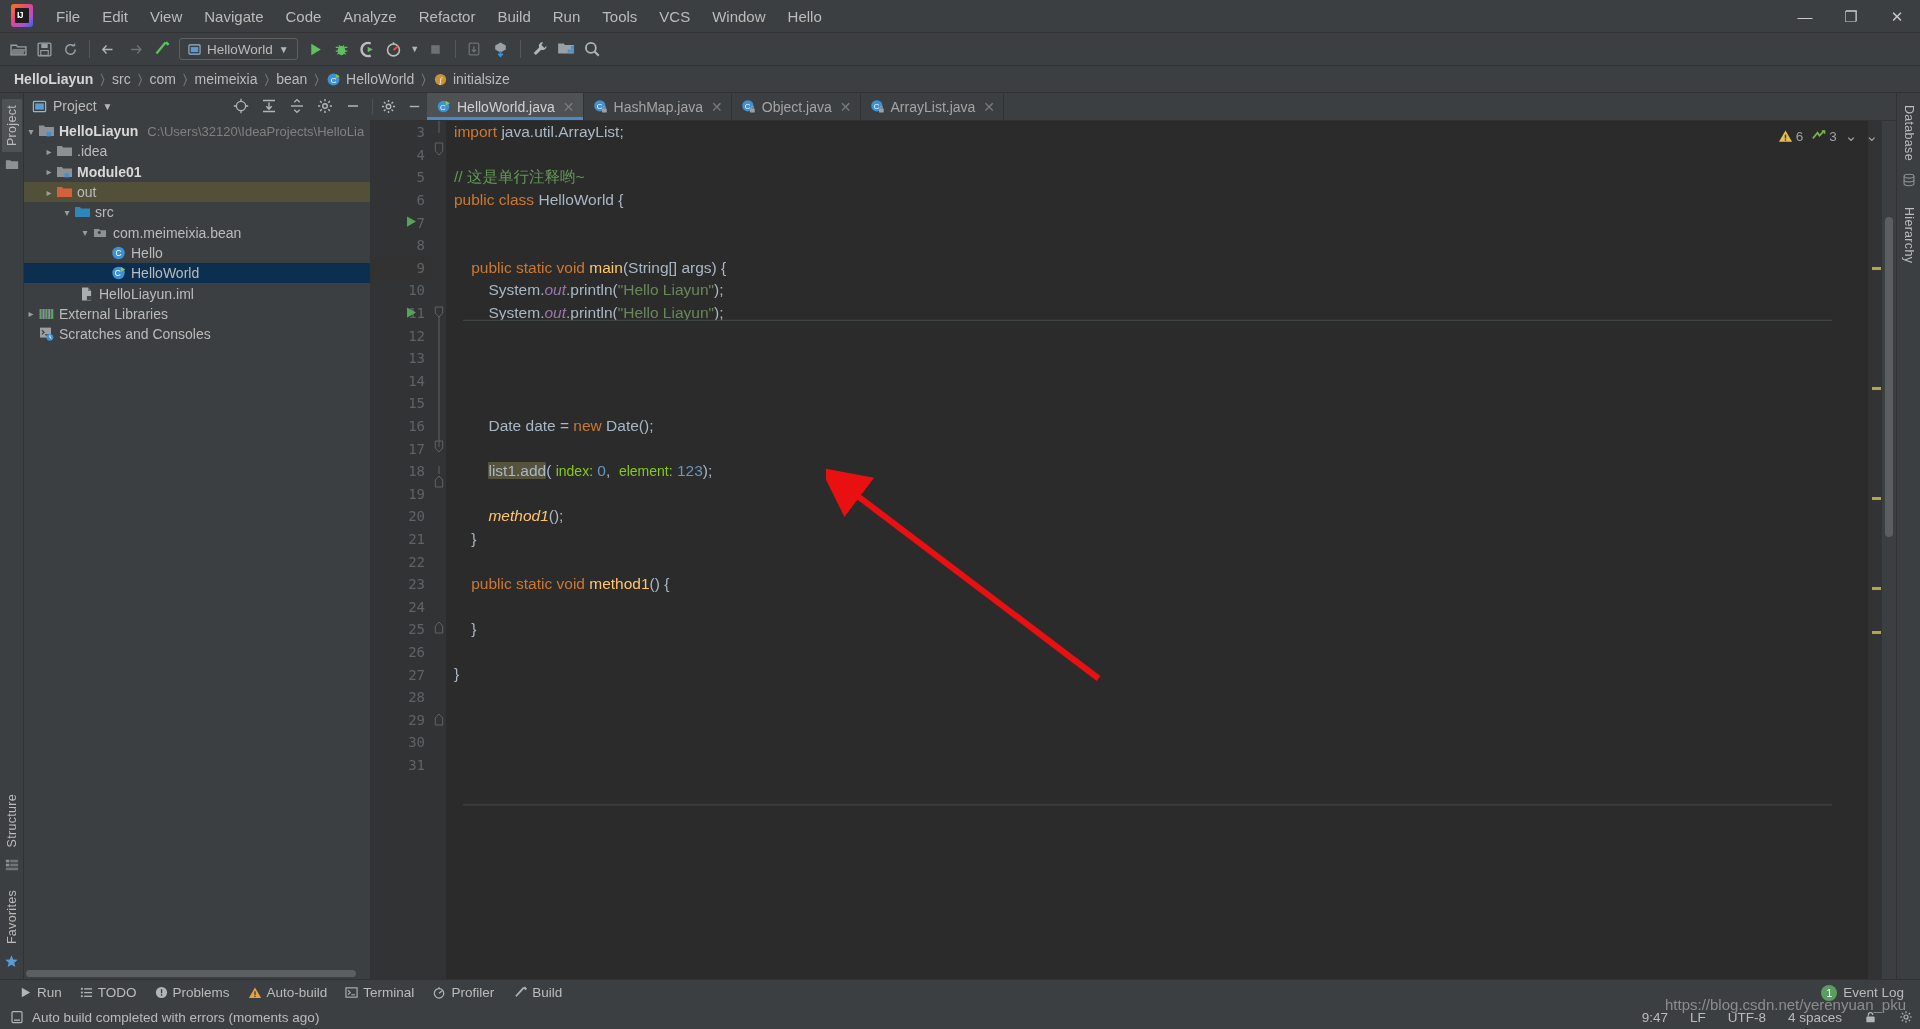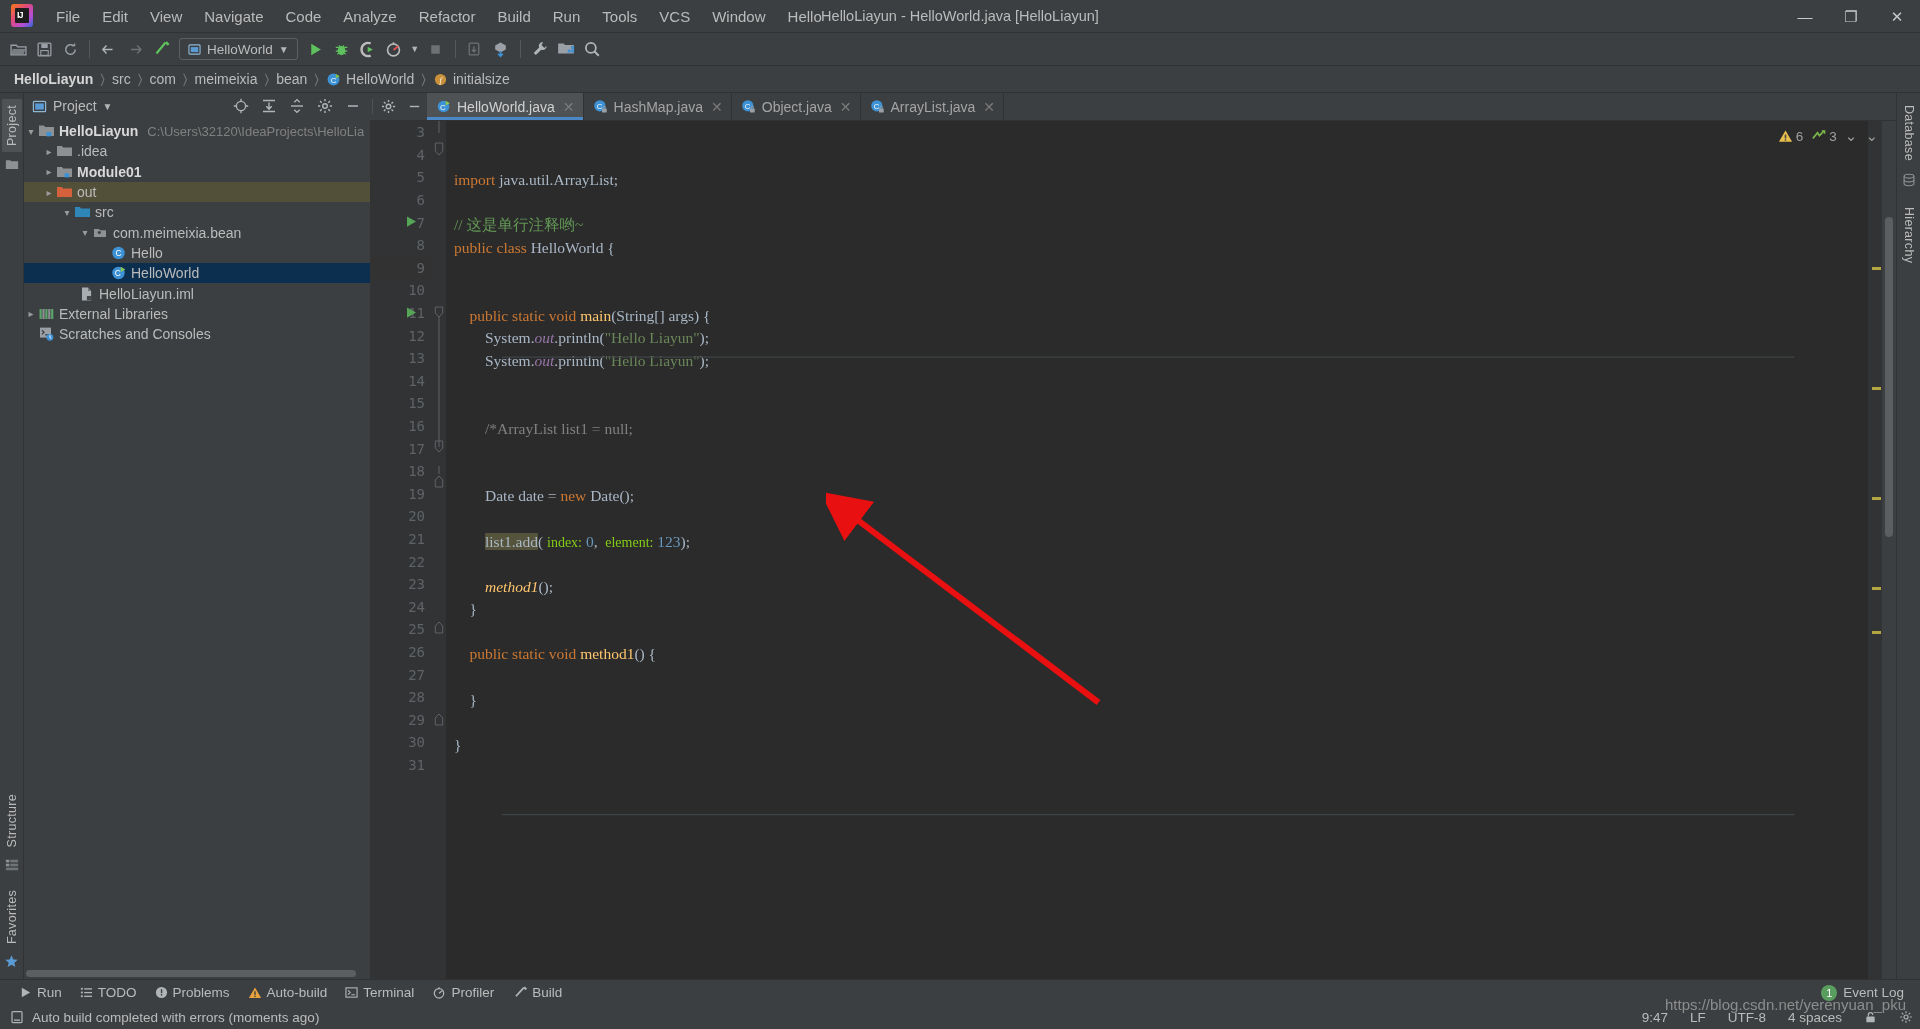--- a/index.html
+++ b/index.html
@@ -100,21 +100,21 @@
   .tab.active:after { content:''; position:absolute; left:0; right:0; bottom:0; height:3px; background:#4a88c7; }
   .tabclose { color: #7b7b7b; font-size: 14px; margin-left: 2px; }
 
   .edbody { flex: 1 1 auto; display: flex; min-height: 0; position: relative; background: #2b2b2b; }
   .gutter { width: 62px; flex: 0 0 62px; background: #313335; position: relative; }
   .gutterline { height: 22.6px; display: flex; align-items: center; justify-content: flex-end;
     font-size: 14px; color: #606366; padding-right: 7px; font-family: "DejaVu Sans Mono", monospace;}
   .foldcol { width: 14px; flex: 0 0 14px; background: #313335; }
   .code {
     flex: 1 1 auto; position: relative; background: #2b2b2b; overflow: hidden;
-    font-family: Liberation Serif, serif; font-size: 15.5px; line-height: 22.6px; margin-top: 48px;
+    font-family: Liberation Sans, sans-serif; font-size: 15.5px; line-height: 22.6px;
   }
   .cl { height: 22.6px; white-space: pre; padding-left: 8px; color: #a9b7c6; }
   .cl.hl { background: #323232; }
   
   .kw { color: #cc7832; }
   .str { color: #6a8759; }
   .num { color: #6897bb; }
   .cmt { color: #629755; }
   .cmt2 { color: #808080; }
   .fld { color: #9876aa; font-style: italic; }
@@ -185,21 +185,20 @@
       <div class="menuitem">Code</div>
       <div class="menuitem">Analyze</div>
       <div class="menuitem">Refactor</div>
       <div class="menuitem">Build</div>
       <div class="menuitem">Run</div>
       <div class="menuitem">Tools</div>
       <div class="menuitem">VCS</div>
       <div class="menuitem">Window</div>
       <div class="menuitem">Hello</div>
     </div>
-    <div class="wintitle">HelloLiayun - HelloWorld.java [HelloLiayun]</div>
     <div class="wincontrols">
       <div class="wbtn">—</div>
       <div class="wbtn">❐</div>
       <div class="wbtn close">✕</div>
     </div>
   </div>
 
   <div class="toolbar">
     <div class="tb">
       <svg class="svgico" width="17" height="17" viewBox="0 0 16 16">
@@ -697,21 +696,20 @@
           <div class="cl"></div>
           <div class="cl"><span class="cmt">// 这是单行注释哟~</span></div>
           <div class="cl"><span class="kw">public class </span><span class="cls">HelloWorld {</span></div>
           <div class="cl"></div>
           <div class="cl"></div>
           <div class="cl">    <span class="kw">public static void </span><span class="mth">main</span><span class="ident">(</span><span class="cls">String</span><span class="ident">[] args) {</span></div>
           <div class="cl">        <span class="cls">System</span><span class="ident">.</span><span class="fld">out</span><span class="ident">.</span><span class="ident">println(</span><span class="str">"Hello Liayun"</span><span class="ident">);</span></div>
           <div class="cl">        <span class="cls">System</span><span class="ident">.</span><span class="fld">out</span><span class="ident">.</span><span class="ident">println(</span><span class="str">"Hello Liayun"</span><span class="ident">);</span></div>
           <div class="cl"></div>
           <div class="cl"></div>
-          <div class="cl">        <span class="cmt2">/*ArrayList list1 = null;</span></div>
           <div class="cl"></div>
           <div class="cl"></div>
           <div class="cl">        <span class="cls">Date</span><span class="ident"> date = </span><span class="kw">new </span><span class="cls">Date</span><span class="ident">();</span></div>
           <div class="cl"></div>
           <div class="cl">        <span class="srch">list1.add</span><span class="ident">( </span><span class="hint">index:</span><span class="num"> 0</span><span class="ident">,  </span><span class="hint">element:</span><span class="num"> 123</span><span class="ident">);</span></div>
           <div class="cl"></div>
           <div class="cl">        <span class="mth" style="font-style:italic">method1</span><span class="ident">();</span></div>
           <div class="cl">    <span class="ident">}</span></div>
           <div class="cl"></div>
           <div class="cl">    <span class="kw">public static void </span><span class="mth">method1</span><span class="ident">() {</span></div>

